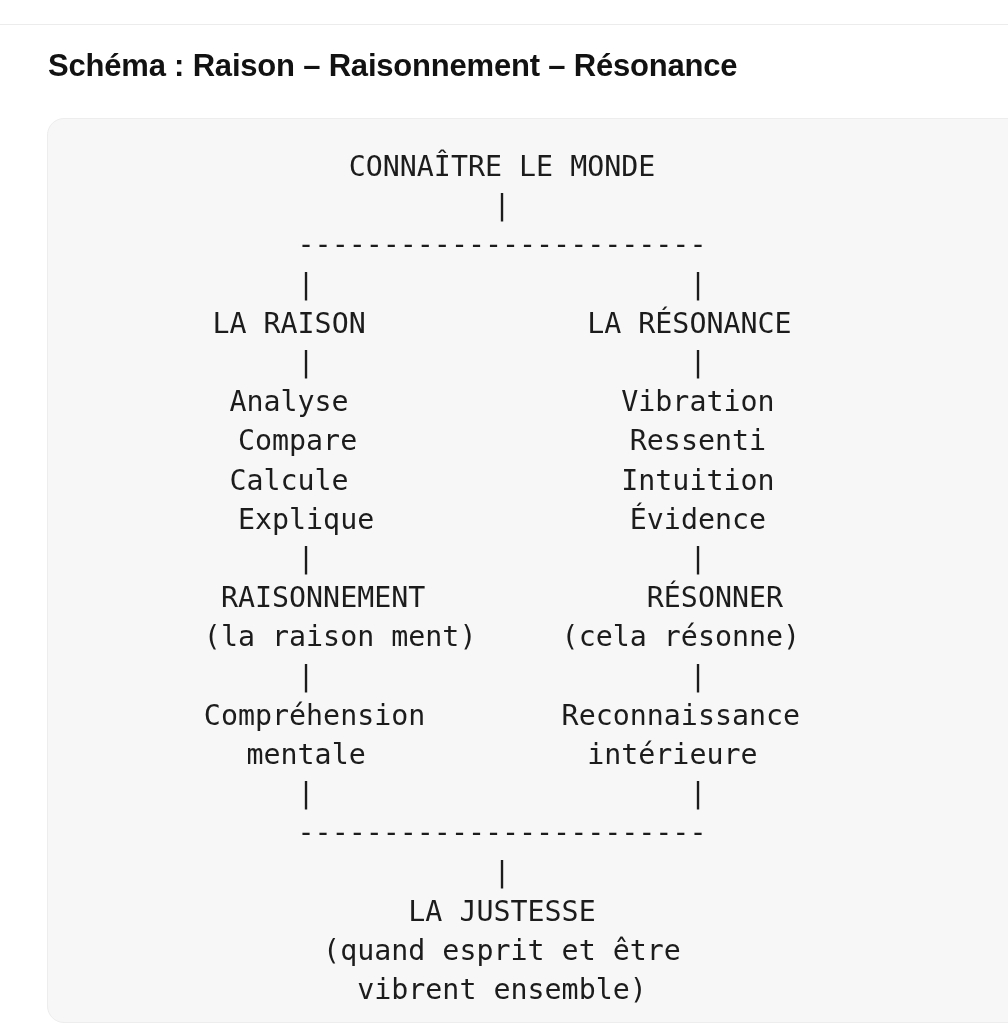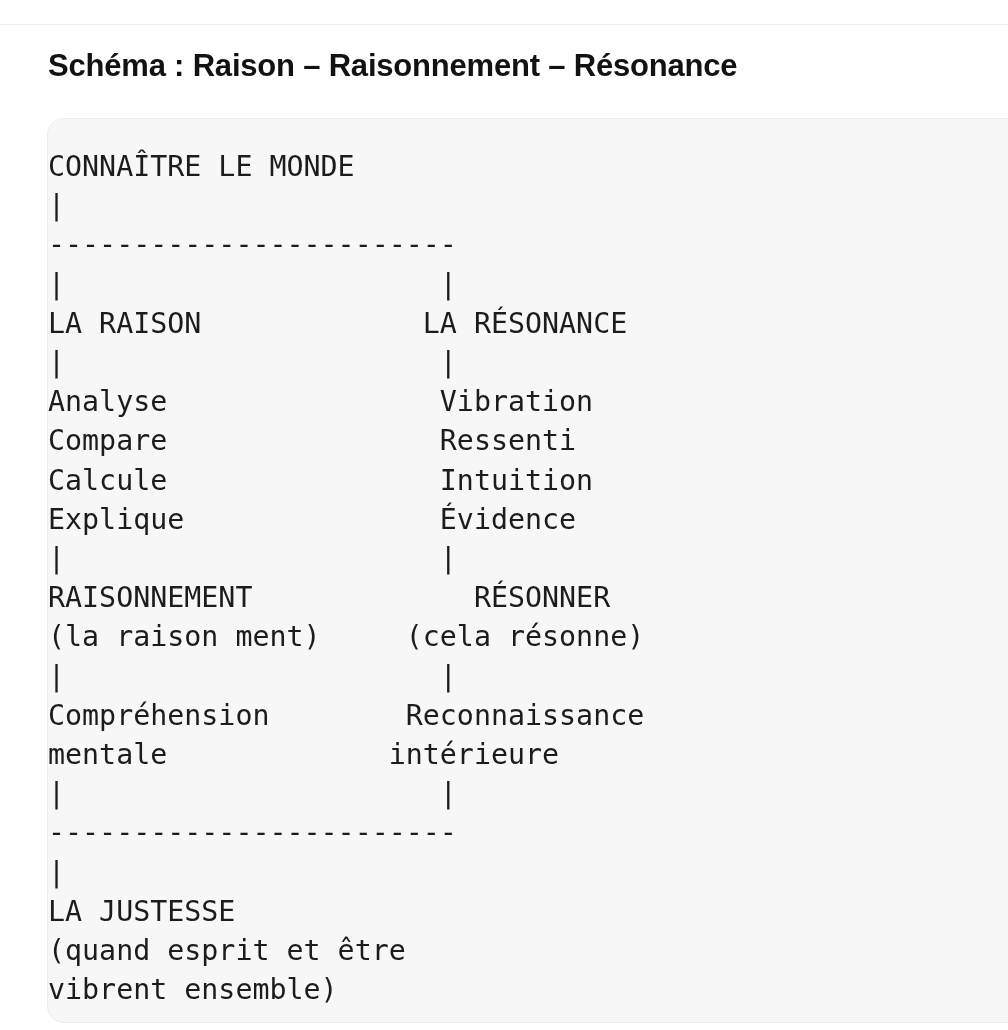--- a/index.html
+++ b/index.html
@@ -70,21 +70,21 @@
     margin: 0;
     padding: 0;
     position: absolute;
     left: 0;
     top: 28px;
     width: 908px;           
     font-family: "DejaVu Sans Mono", "Liberation Mono", monospace;
     font-size: 28.3px;
     line-height: 39.2px;
     color: #1c1c1c;
-    text-align: left;
+    text-align: center;
     white-space: pre;
     letter-spacing: 0;
     font-weight: 400;
   }
 
   
   .ascii .row { display: block; }
 </style>
 </head>
 <body>

